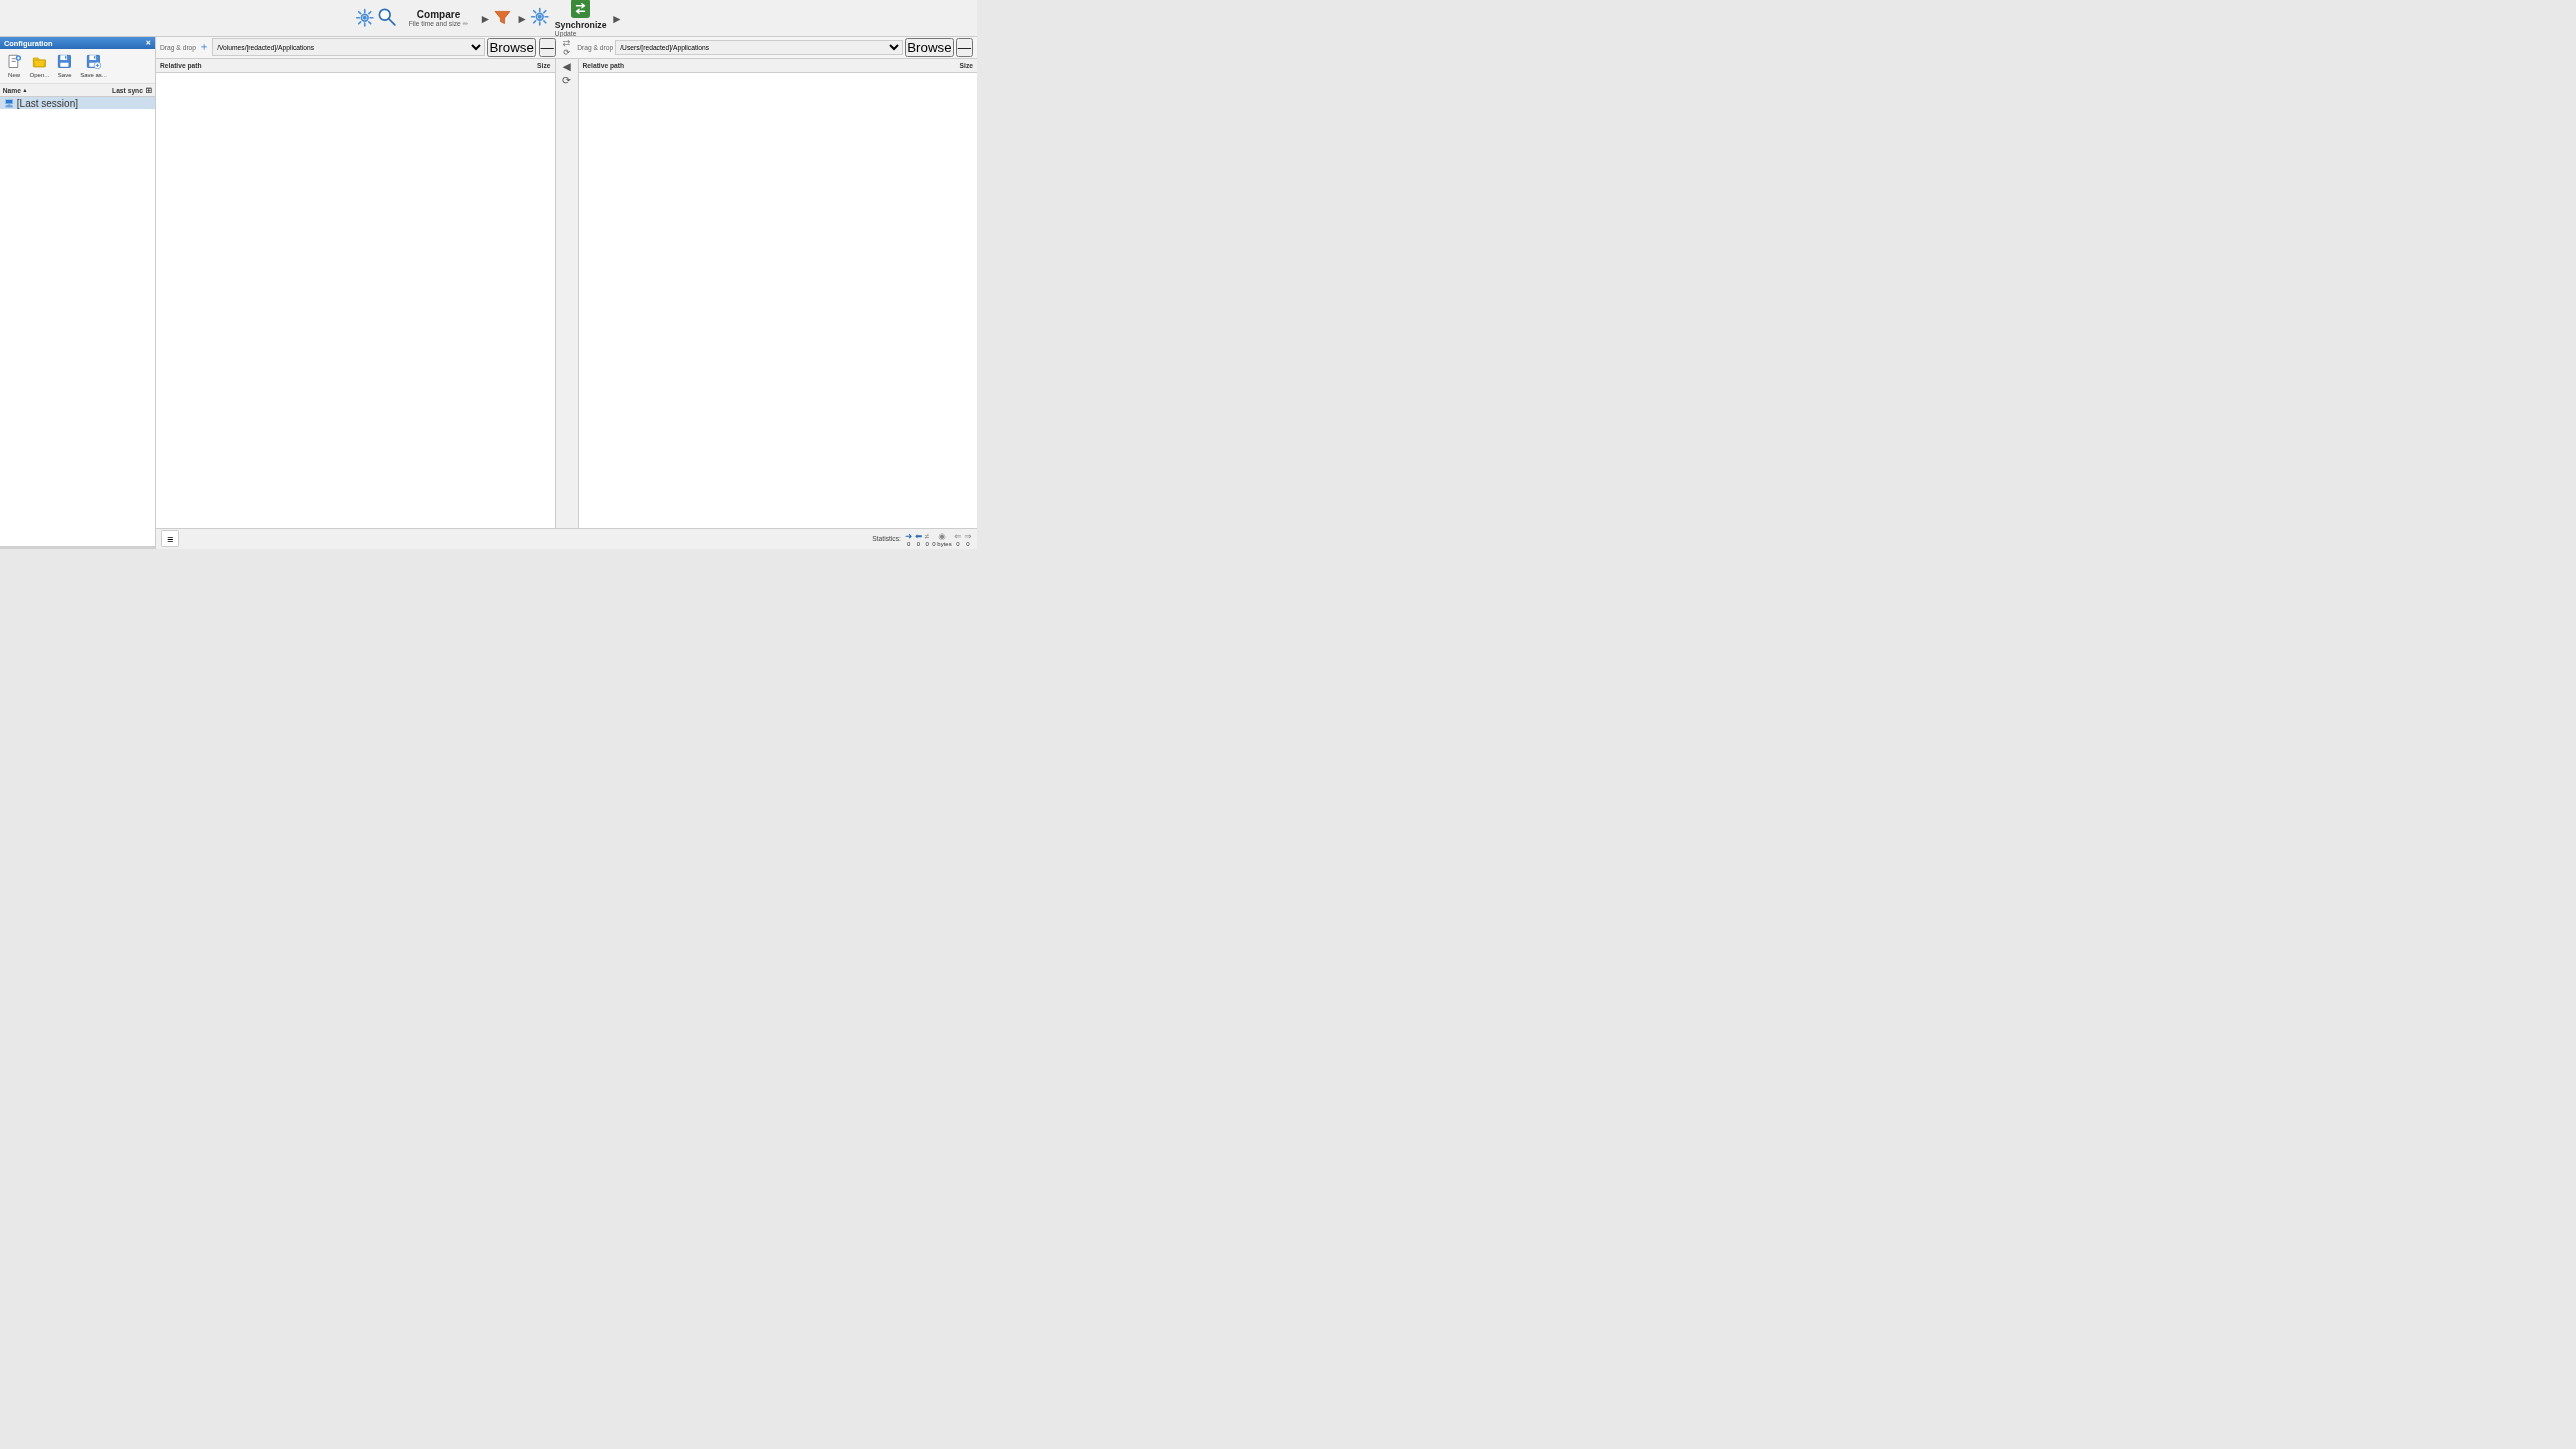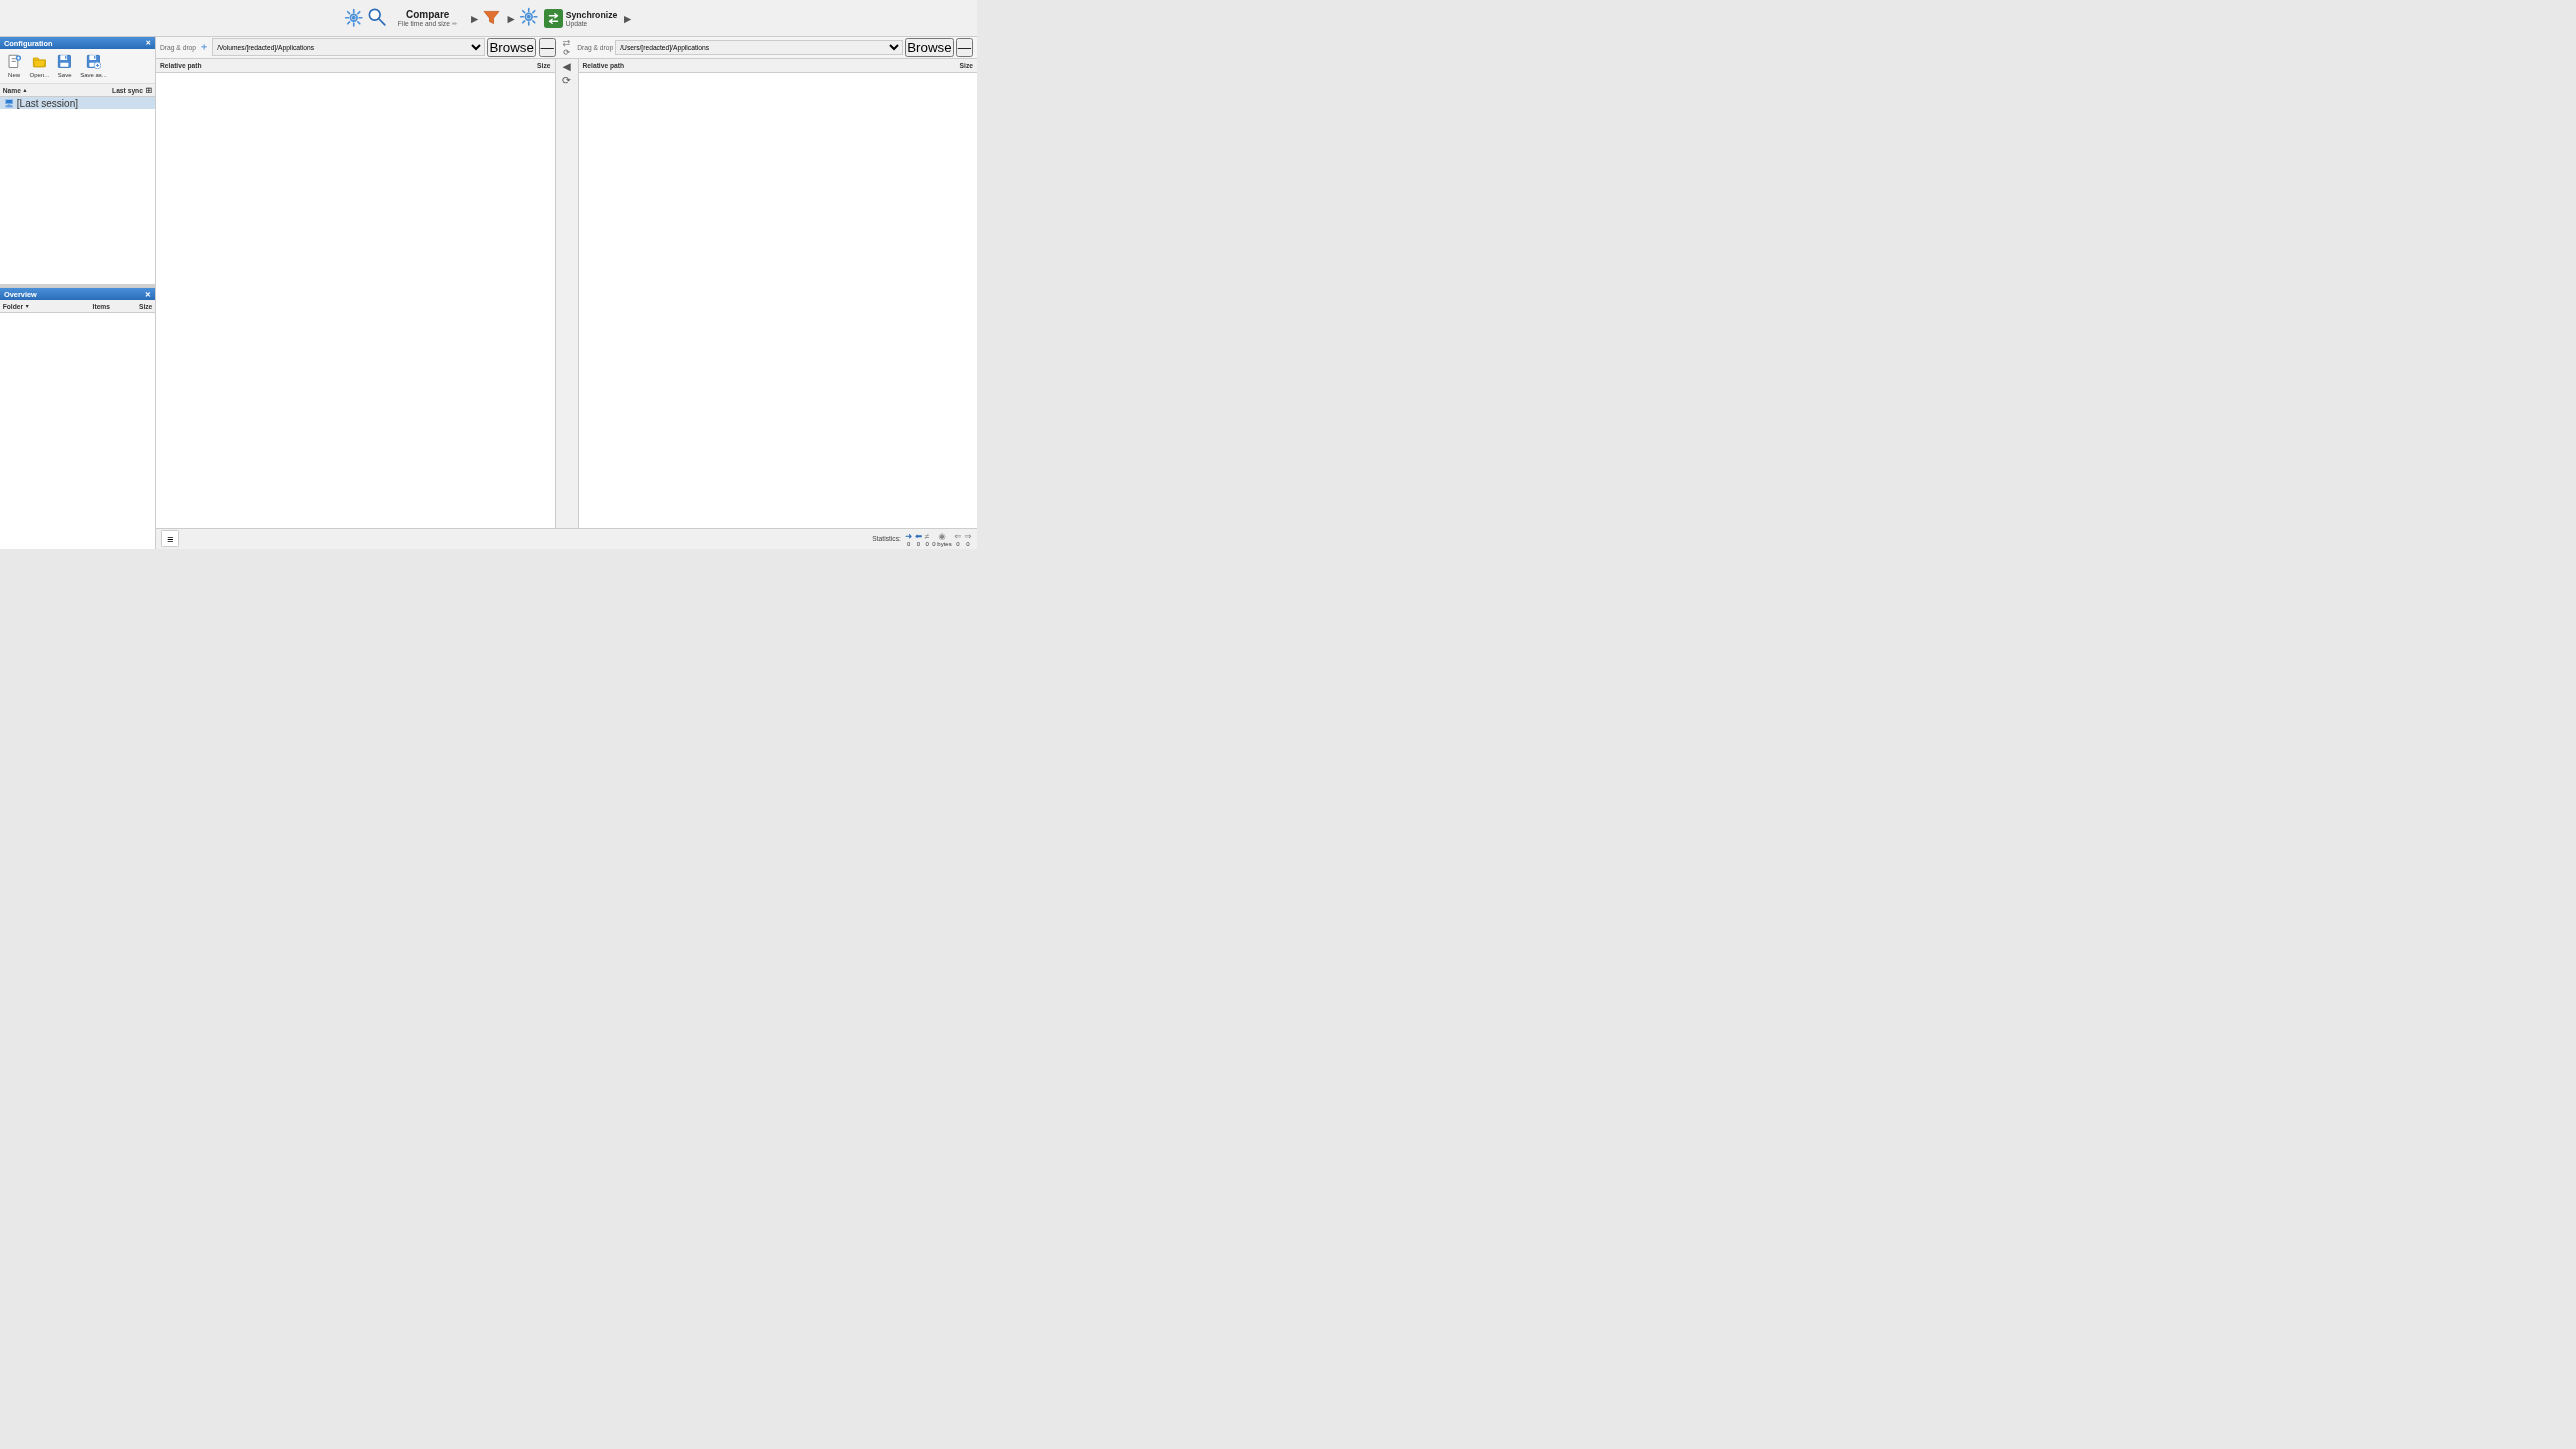--- a/index.html
+++ b/index.html
@@ -418,21 +418,21 @@
     <div class="sync-section">
 
       <div style="cursor:pointer;">
         <svg class="gear-svg" viewBox="0 0 32 32" fill="none" xmlns="http://www.w3.org/2000/svg">
           <circle cx="16" cy="16" r="5" stroke="#4a90d9" stroke-width="2.5" fill="none"></circle>
           <path d="M16 4v4M16 24v4M4 16h4M24 16h4M7.03 7.03l2.83 2.83M22.14 22.14l2.83 2.83M7.03 24.97l2.83-2.83M22.14 9.86l2.83-2.83" stroke="#4a90d9" stroke-width="2.5" stroke-linecap="round"></path>
           <circle cx="16" cy="16" r="3" fill="#4a90d9"></circle>
         </svg>
       </div>
 
-      <div style="cursor:pointer; display:flex; align-items:center; gap:2.7px;">
+      <div style="cursor:pointer; display:flex; align-items:center; gap:2.7px;flex-direction:column;">
         <svg class="sync-icon-svg" viewBox="0 0 28 28" fill="none" xmlns="http://www.w3.org/2000/svg">
           <rect width="28" height="28" rx="4" fill="#3a8a3a"></rect>
           <path d="M8 10h12M16 7l4 3-4 3M20 18H8M12 15l-4 3 4 3" stroke="white" stroke-width="2" stroke-linecap="round" stroke-linejoin="round"></path>
         </svg>
 
         <div style="display:flex; flex-direction:column; align-items:flex-start;">
           <span style="font-size:8.7px; font-weight:bold; color:#222;">Synchronize</span>
           <span style="font-size:6.7px; color:#555;">Update</span>
         </div>
       </div>
@@ -515,39 +515,20 @@
 
     <div class="sidebar-list">
       <div class="sidebar-item selected">
         <span class="item-icon">🖥</span>
         <span class="item-label">[Last session]</span>
       </div>
     </div>
 
     <div class="sidebar-resize-handle"></div>
 
-    <div class="overview-panel">
-      <div class="overview-header">
-        <span>Overview</span>
-        <span class="close-btn">✕</span>
-      </div>
-
-      <div class="overview-col-header">
-        <span class="col-folder">
-          <span>Folder</span>
-          <span style="font-size:5.4px;">▼</span>
-        </span>
-        <span class="col-items">Items</span>
-        <span class="col-size-ov">Size</span>
-      </div>
-
-      <div style="flex:1; background:white; overflow-y:auto;">
-        
-      </div>
-    </div>
   </div>
 
   <div class="right-panel">
 
     <div class="path-bars">
 
       <div style="display:flex; align-items:center; flex:1; gap:2.7px; padding: 0 4px;">
         <span style="font-size:6.7px; color:#666; white-space:nowrap;">Drag &amp; drop</span>
         <span style="color:#2a7bd4; font-size:10.7px; cursor:pointer;">＋</span>
         <select style="flex:1; font-size:6.7px; border:0.7px solid #ccc; height:18px;">

